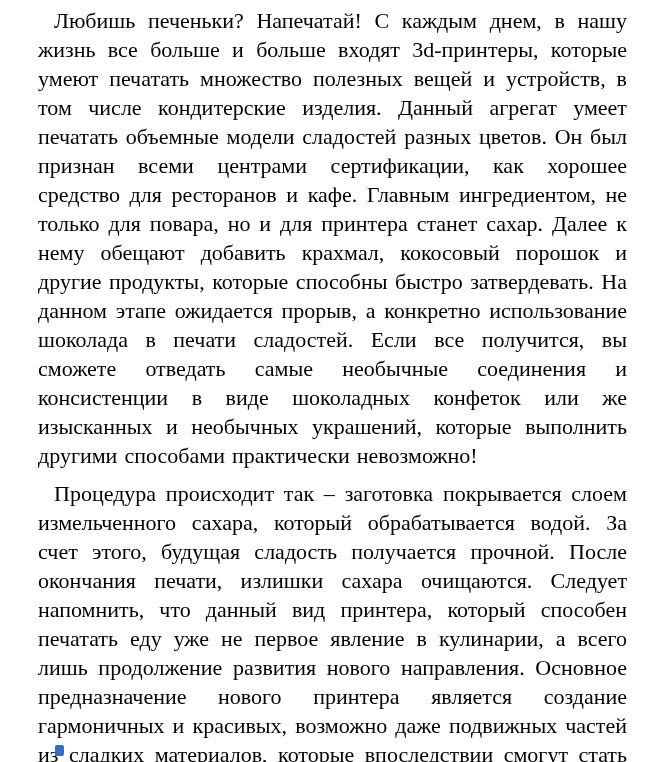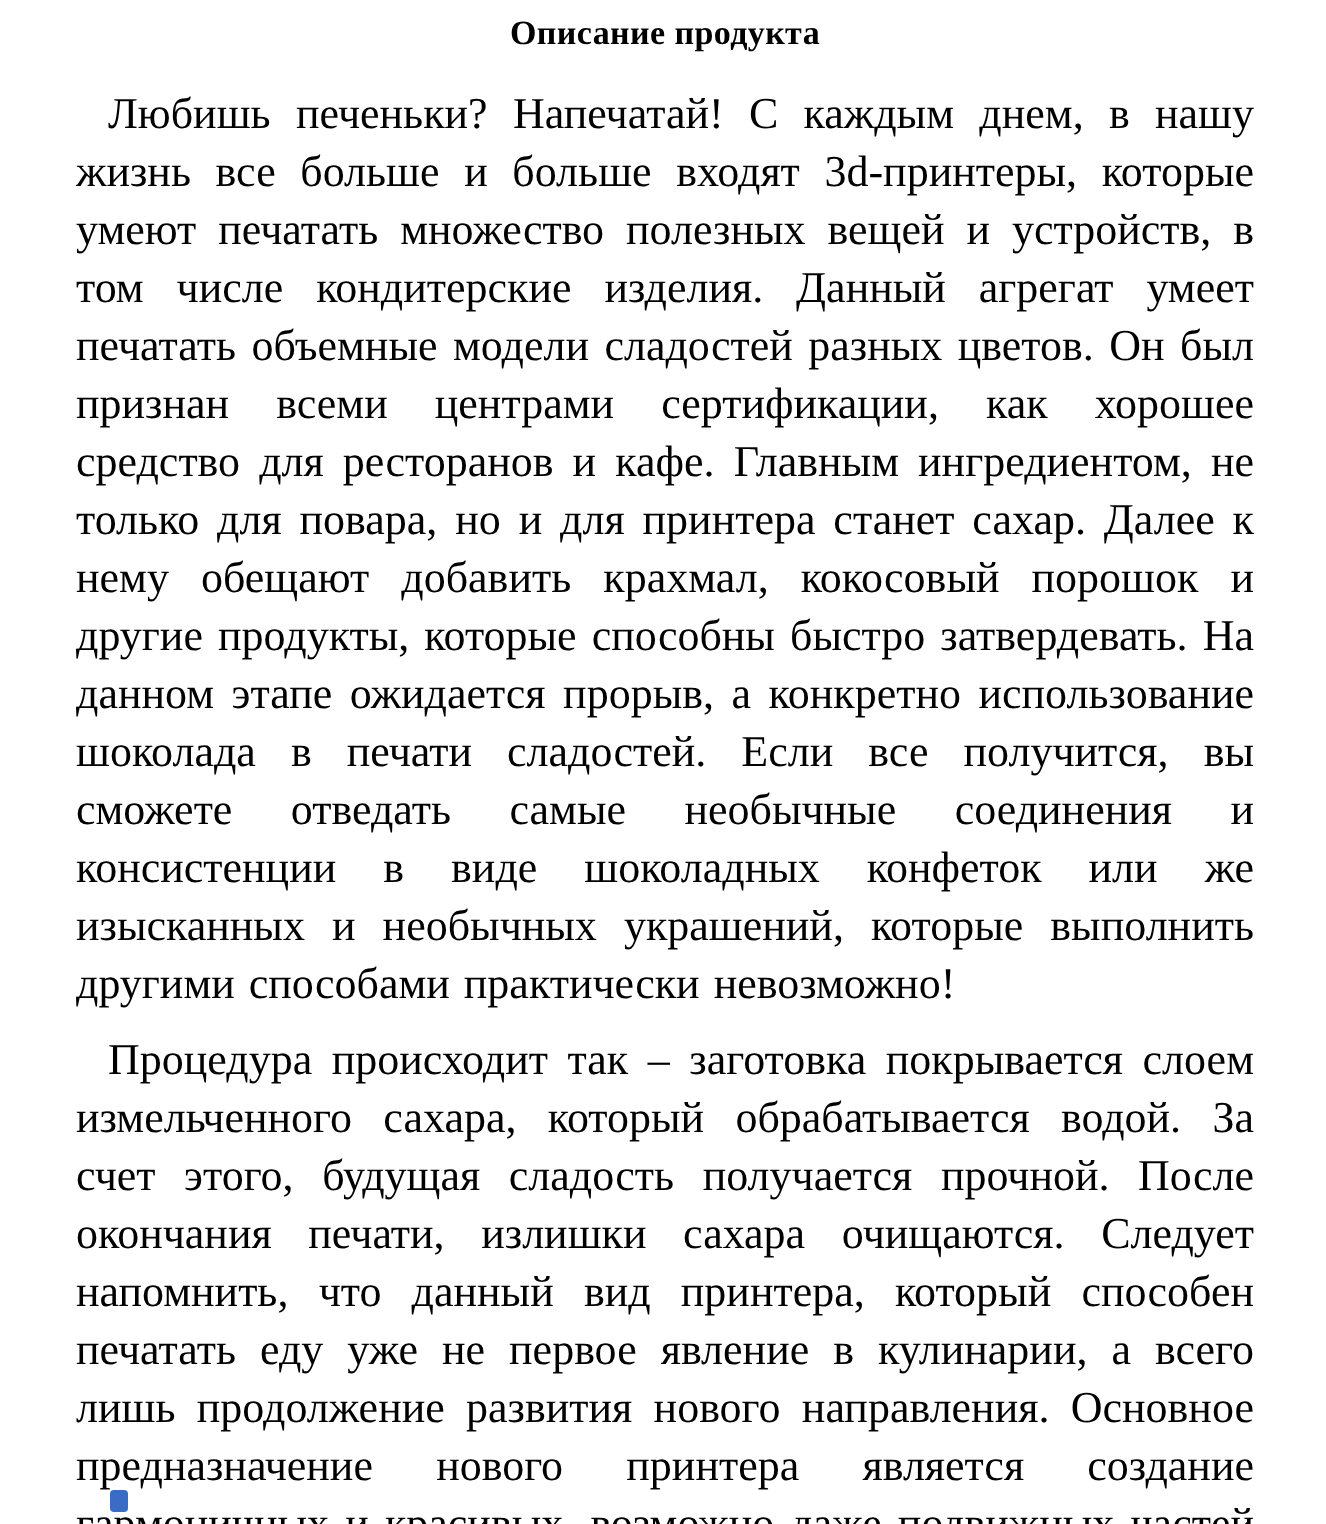--- a/index.html
+++ b/index.html
@@ -36,20 +36,19 @@
     top: 745px;
     width: 9px;
     height: 11px;
     border-radius: 2px;
   }
 </style>
 </head>
 <body>
 
 <div class="page">
-  <div class="title">Описание продукта</div>
 
   <p class="para">Любишь печеньки? Напечатай! С каждым днем, в нашу жизнь все больше и больше входят 3d-принтеры, которые умеют печатать множество полезных вещей и устройств, в том числе кондитерские изделия. Данный агрегат умеет печатать объемные модели сладостей разных цветов. Он был признан всеми центрами сертификации, как хорошее средство для ресторанов и кафе. Главным ингредиентом, не только для повара, но и для принтера станет сахар. Далее к нему обещают добавить крахмал, кокосовый порошок и другие продукты, которые способны быстро затвердевать. На данном этапе ожидается прорыв, а конкретно использование шоколада в печати сладостей. Если все получится, вы сможете отведать самые необычные соединения и консистенции в виде шоколадных конфеток или же изысканных и необычных украшений, которые выполнить другими способами практически невозможно!</p>
 
   <p class="para">Процедура происходит так – заготовка покрывается слоем измельченного сахара, который обрабатывается водой. За счет этого, будущая сладость получается прочной. После окончания печати, излишки сахара очищаются. Следует напомнить, что данный вид принтера, который способен печатать еду уже не первое явление в кулинарии, а всего лишь продолжение развития нового направления. Основное предназначение нового принтера является создание гармоничных и красивых, возможно даже подвижных частей из сладких материалов, которые впоследствии смогут стать отличным украшением изысканных блюд, а также станут в штат множества кондитерских и других заведений, для украшения тортов и других блюд. Рассматривать данный проект я буду как открытие небольшой кондитерской, где все изделия будут напечатаны на этом 3D-принтере.</p>
 
   <span class="blue-marker" style="background: rgb(58, 107, 197);"></span>
 </div>
 
 </body></html>

